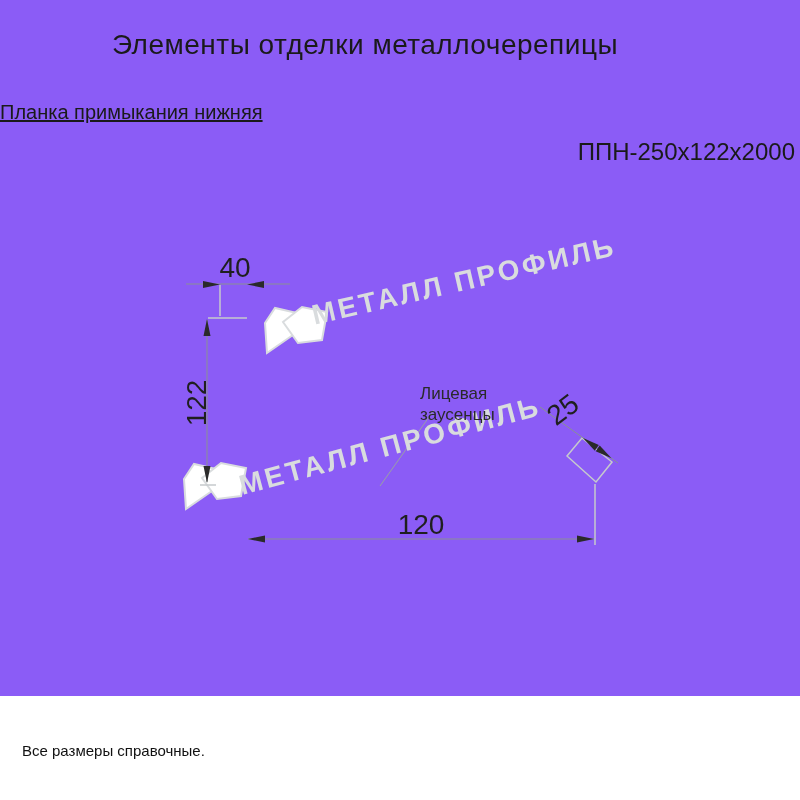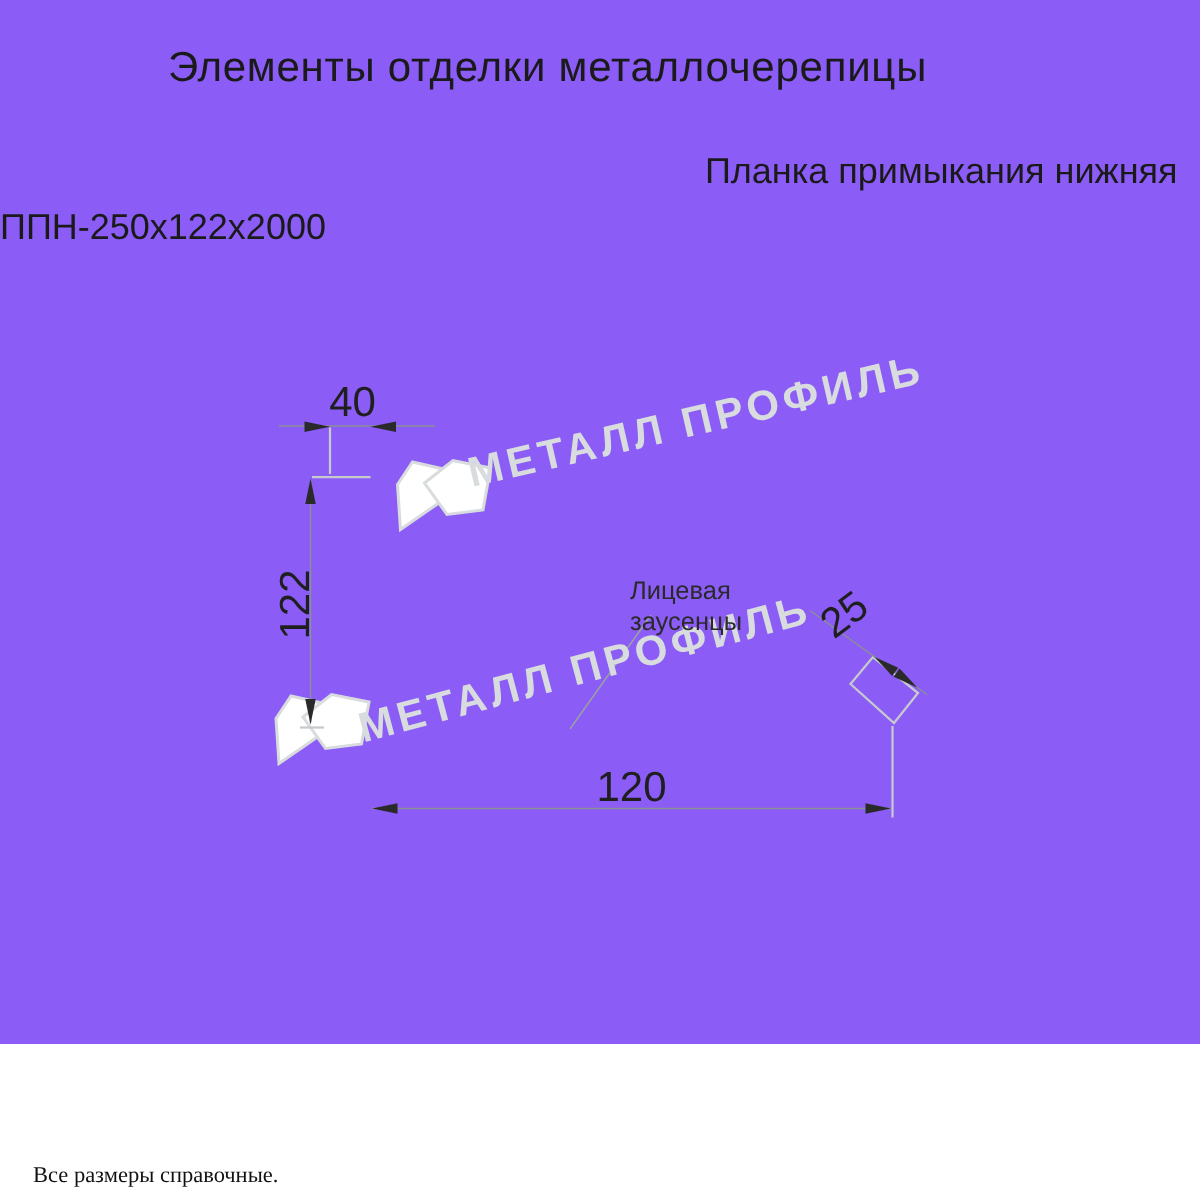--- a/index.html
+++ b/index.html
@@ -7,25 +7,25 @@
     font-family:"Liberation Sans","DejaVu Sans",sans-serif;
     overflow:hidden;
   }
   .page{position:relative;width:800px;height:696px;background:#8b5cf6;}
   .abs{position:absolute;}
   .title{
     top:29px;left:0;width:730px;text-align:center;
     font-size:28px;font-weight:500;color:#1a1a1a;letter-spacing:0.5px;
   }
   .subtitle1{
-    top:101px;left:0;width:785px;text-align:right;
-    font-size:24px;font-weight:500;color:#1a1a1a;
+    top:101px;left:0;width:785px;text-align:left;
+    font-size:20px;font-weight:500;color:#1a1a1a;text-decoration:underline;
   }
   .subtitle2{
-    top:138px;left:0;width:795px;text-align:left;
+    top:138px;left:0;width:795px;text-align:right;
     font-size:24px;font-weight:500;color:#1a1a1a;
   }
   svg.drawing{position:absolute;left:0;top:0;width:800px;height:800px;}
   .wm-text{
     color:#d9dcde;font-weight:bold;font-size:28px;letter-spacing:3px;
     white-space:nowrap;text-align:center;user-select:none;
   }
   .wm-upper{left:294px;top:265px;width:340px;transform:rotate(-13deg);}
   .wm-lower{left:230px;top:430px;width:320px;transform:rotate(-15deg);}
   .dim-label{
@@ -35,21 +35,21 @@
   .dim-122{left:170px;top:388px;width:52px;height:30px;transform:rotate(-90deg);}
   .dim-250{left:396px;top:509px;width:50px;}
   .dim-25{left:538px;top:394px;width:50px;transform:rotate(-37deg);}
   .face-label{
     left:420px;top:383px;width:100px;
     font-size:17px;line-height:21px;color:#2a2a2a;
   }
   .footnote{
     left:22px;color:#111111;font-size:15px;line-height:20px;
   }
-  .fn1{top:774px;font-family:Liberation Serif, serif;}
+  .fn1{top:741px;}
   .fn2{top:762px;}
 </style>
 </head>
 <body>
 
 <div class="page">
 
   <div class="abs title">Элементы отделки металлочерепицы</div>
   <div class="abs subtitle1">Планка примыкания нижняя</div>
   <div class="abs subtitle2">ППН-250х122х2000</div>

